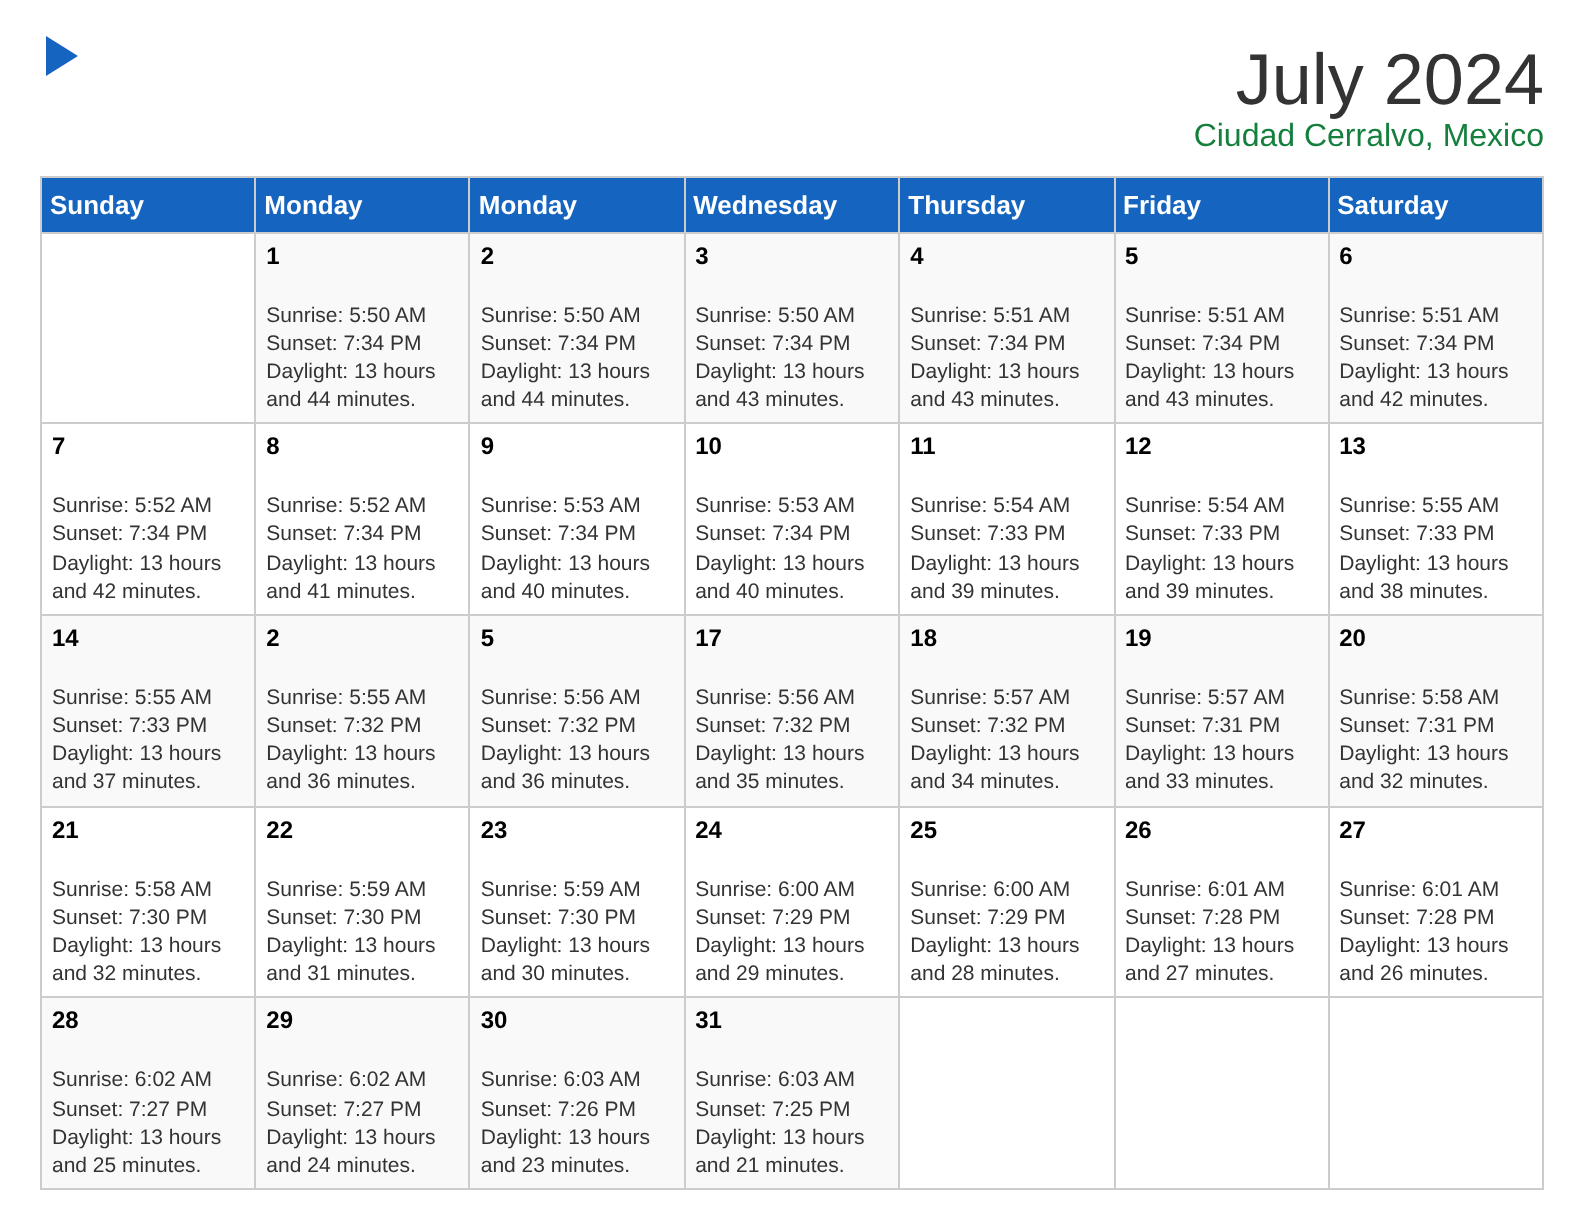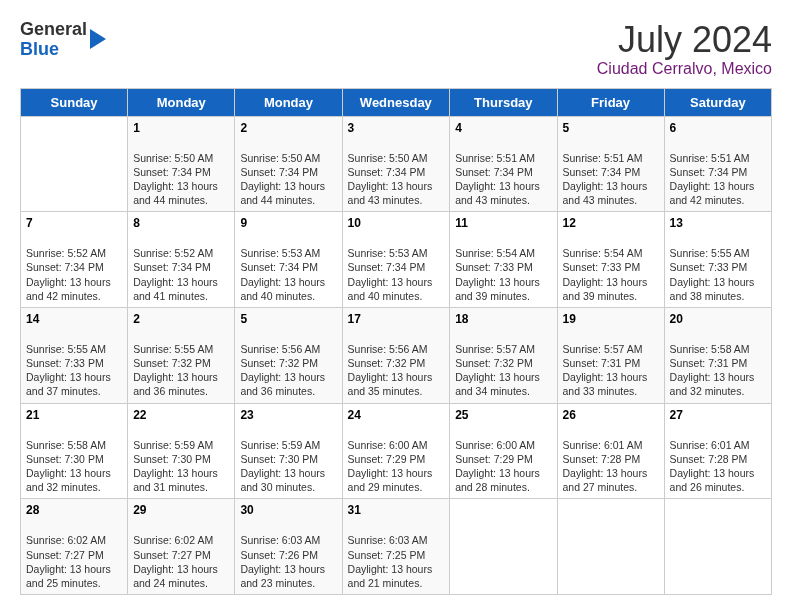--- a/index.html
+++ b/index.html
@@ -40,32 +40,32 @@
       text-align: right;
     }
     .month-title {
       font-size: 36px;
       font-weight: normal;
       color: #333;
       line-height: 1.1;
     }
     .location {
       font-size: 16px;
-      color: #701a75;
+      color: #15803d;
     }
     table {
       width: 100%;
       border-collapse: collapse;
       font-size: 11px;
     }
     thead tr th {
       background-color: #1565c0;
       color: #fff;
       padding: 6px 4px;
-      text-align: center;
+      text-align: left;
       font-size: 13px;
       font-weight: bold;
       border: 1px solid #ccc;
       margin-left: 28px;
     }
     tbody tr td {
       border: 1px solid #ccc;
       padding: 4px 5px;
       vertical-align: top;
       width: 108px;
@@ -89,26 +89,20 @@
       line-height: 1.35;
       margin-top: 16px;
     }
     .empty { background-color: #fff !important; }
   </style>
 </head>
 <body>
 
 <div class="header">
   <div class="logo">
-    <div>
-      <div class="logo-text">
-        <span class="logo-general">General</span><br>
-        <span class="logo-blue">Blue</span>
-      </div>
-    </div>
     <div class="logo-arrow"></div>
   </div>
   <div class="title-block">
     <div class="month-title">July 2024</div>
     <div class="location">Ciudad Cerralvo, Mexico</div>
   </div>
 </div>
 
 <table>
   <thead>

